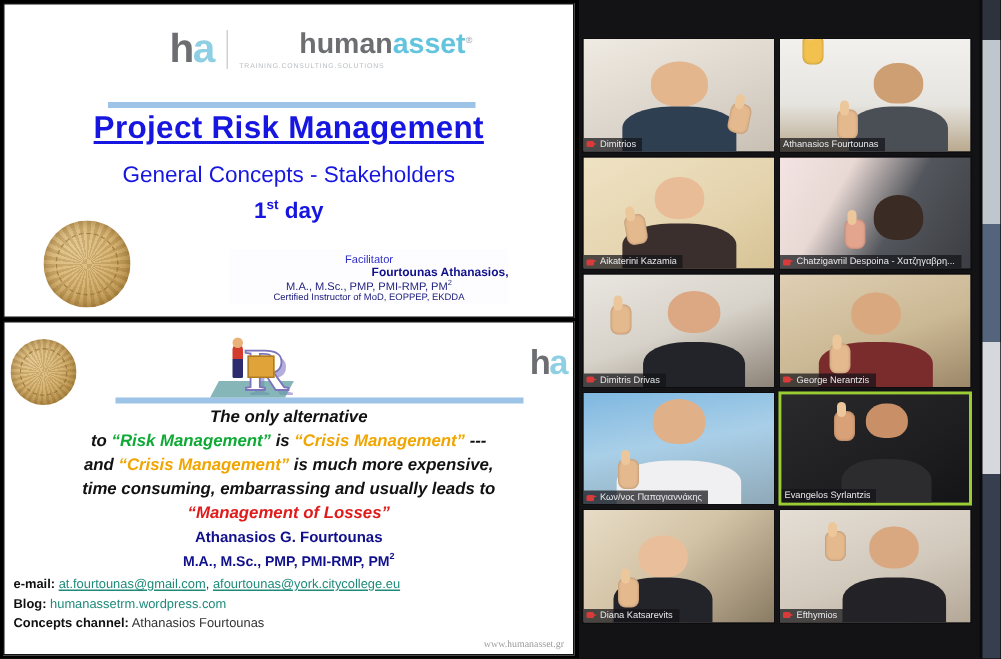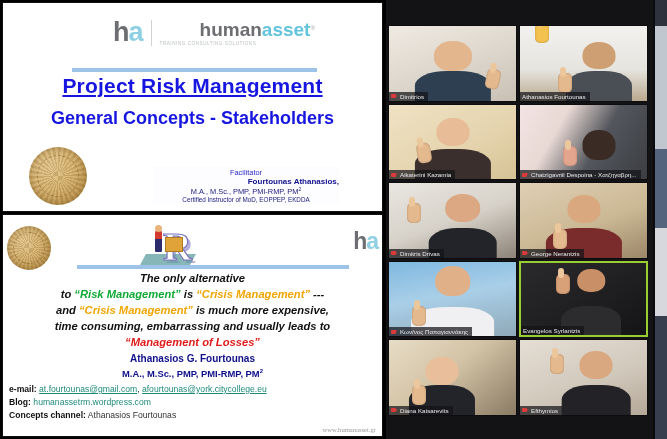--- a/index.html
+++ b/index.html
@@ -44,21 +44,21 @@
   #rule2 { left:74px; top:255px; width:272px; }
 
   
   #main-title {
     position:absolute; left:0; right:0; top:71px; text-align:center;
     font-size:21px; font-weight:bold; color:#1616e0;
     text-decoration:underline; letter-spacing:.2px;
   }
   #sub-title {
     position:absolute; left:0; right:0; top:105px; text-align:center;
-    font-size:18px; font-weight:bold; color:#1616e0;
+    font-size:15px; font-weight:normal; color:#1616e0;
   }
   #day-line {
     position:absolute; left:0; right:0; top:128px; text-align:center;
     font-size:15px; font-weight:bold; color:#1616e0;
   }
   #day-line sup { font-size:9px; }
 
   
   .disc {
     position:absolute; border-radius:50%;
@@ -234,20 +234,21 @@
             <span class="human">human</span><span class="asset">asset</span><span class="reg">®</span>
           </div>
           <div class="ha-tag">TRAINING.CONSULTING.SOLUTIONS</div>
         </span>
       </div>
 
       <div class="blue-rule" id="rule1"></div>
 
       <div id="main-title">Project Risk Management</div>
       <div id="sub-title">General Concepts - Stakeholders</div>
+      <div id="day-line"><span>1</span><sup>st</sup><span> day</span></div>
 
       <div class="disc" id="disc1"></div>
 
       <div id="facilitator">
         <div class="fc-label">Facilitator</div>
         <div class="fc-name">Fourtounas Athanasios,</div>
         <div class="fc-creds"><span>M.A., M.Sc., PMP, PMI-RMP, PM</span><sup>2</sup></div>
         <div class="fc-inst">Certified Instructor of MoD, EOPPEP, EKDDA</div>
       </div>
     </div>

